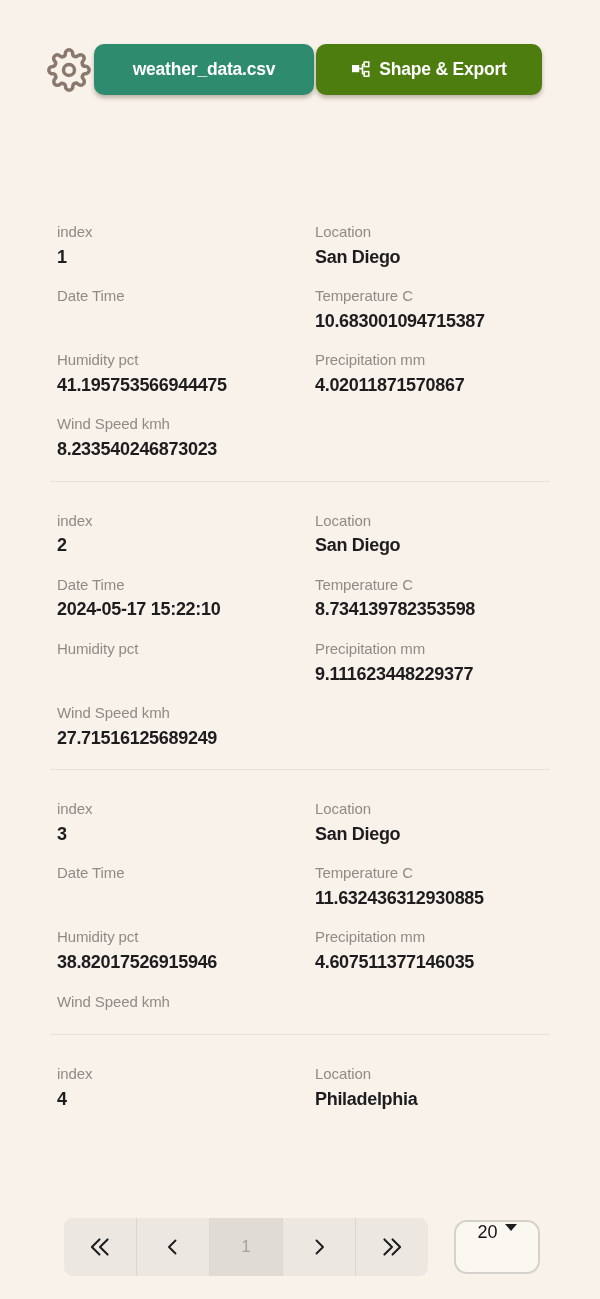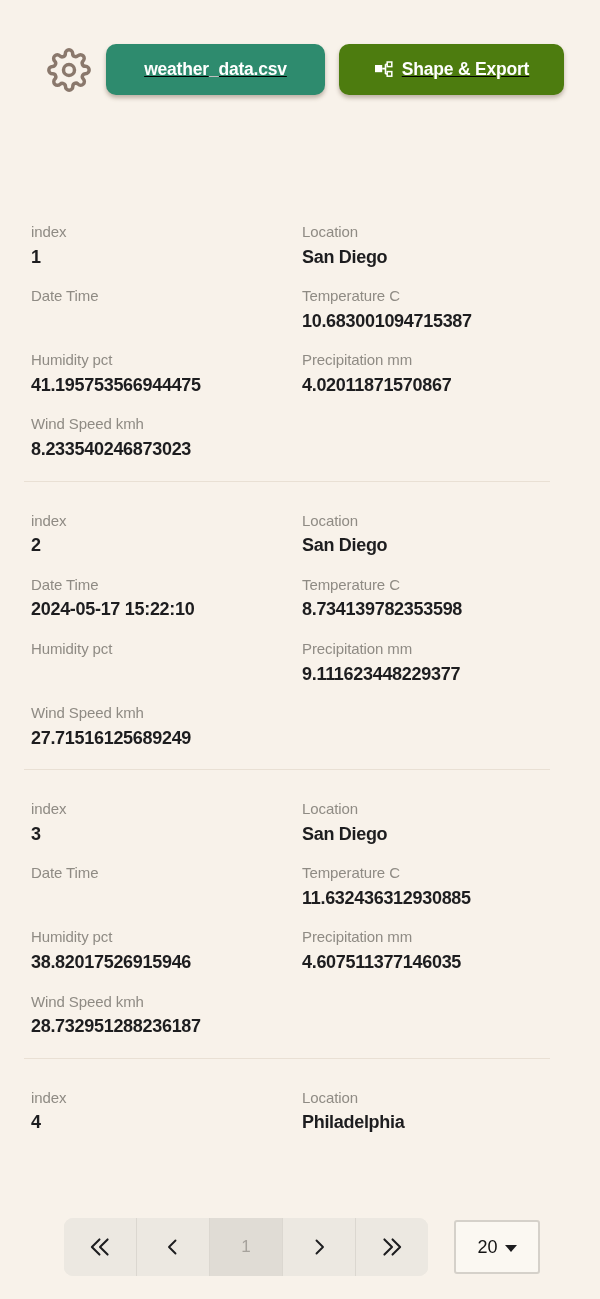--- a/index.html
+++ b/index.html
@@ -9,43 +9,42 @@
     background: #f8f2ea;
     font-family: "Liberation Sans", sans-serif;
     overflow: hidden;
     position: relative;
   }
 
   
   .header {
     display: flex; align-items: center;
     padding: 44px 36px 0 46px;
-    gap: 14px;
-    text-decoration: underline;
+    gap: 2px;
   }
   .gear-btn {
     background: none; border: none; padding: 0;
     width: 46px; height: 48px;
     color: #8a786c; cursor: pointer;
     display: flex; align-items: center; justify-content: center;
     flex: 0 0 auto;
   }
   .btn {
     height: 51px; border: none; border-radius: 10px;
     color: #ffffff; font-weight: bold; font-size: 17.5px;
     font-family: "Liberation Sans", sans-serif;
     display: flex; align-items: center; justify-content: center;
     box-shadow: 0 3px 4px rgba(95, 74, 54, 0.38);
     cursor: pointer; letter-spacing: -0.2px;
   }
   .btn-file  { width: 220px; background: #2e8b6e; }
   .btn-shape { width: 226px; background: #9b8273; gap: 9px; }
 
   
-  .records { margin: 128px 50px 0 24px; }
+  .records { margin: 128px 50px 0 50px; }
   .record {
     display: grid; grid-template-columns: 1fr 1fr;
     row-gap: 18px;
     padding: 30px 0 19px 0;
     border-bottom: 1px solid #e9e0d4;
   }
   .record:first-child { padding-top: 0; }
   .record:last-child  { border-bottom: none; }
   .field { padding-left: 7px; }
   .field:nth-child(odd) { padding-left: 7px; }
@@ -78,22 +77,22 @@
     cursor: pointer;
   }
   .page-btn:last-child { border-right: none; }
   .page-current {
     background: #e0dcd5; color: #a6a29c;
     font-size: 17px; font-family: "Liberation Sans", sans-serif;
     cursor: default;
   }
   .page-size {
     width: 86px; height: 54px;
-    background: #fbf8f2; border: 2px solid #d5d1ca; border-radius: 3px;
-    display: flex; align-items: center; justify-content: center; gap: 7px;
+    background: #fbf8f2; border: 2px solid #d5d1ca; border-radius: 13px;
+    display: flex; align-items: flex-start; justify-content: center; gap: 7px;
     font-size: 18px; color: #141414; cursor: pointer;
   }
   .caret {
     width: 0; height: 0;
     border-left: 6px solid transparent;
     border-right: 6px solid transparent;
     border-top: 7px solid #1d1d1f;
     margin-top: 2px;
   }
   svg { display: block; }
@@ -206,21 +205,20 @@
       <div class="field">
         <div class="field-label">Humidity pct</div>
         <div class="field-value">38.82017526915946</div>
       </div>
       <div class="field">
         <div class="field-label">Precipitation mm</div>
         <div class="field-value">4.607511377146035</div>
       </div>
       <div class="field">
         <div class="field-label">Wind Speed kmh</div>
-        <div class="field-value">28.732951288236187</div>
       </div>
     </div>
     <div class="record">
       <div class="field">
         <div class="field-label">index</div>
         <div class="field-value">4</div>
       </div>
       <div class="field">
         <div class="field-label">Location</div>
         <div class="field-value">Philadelphia</div>

